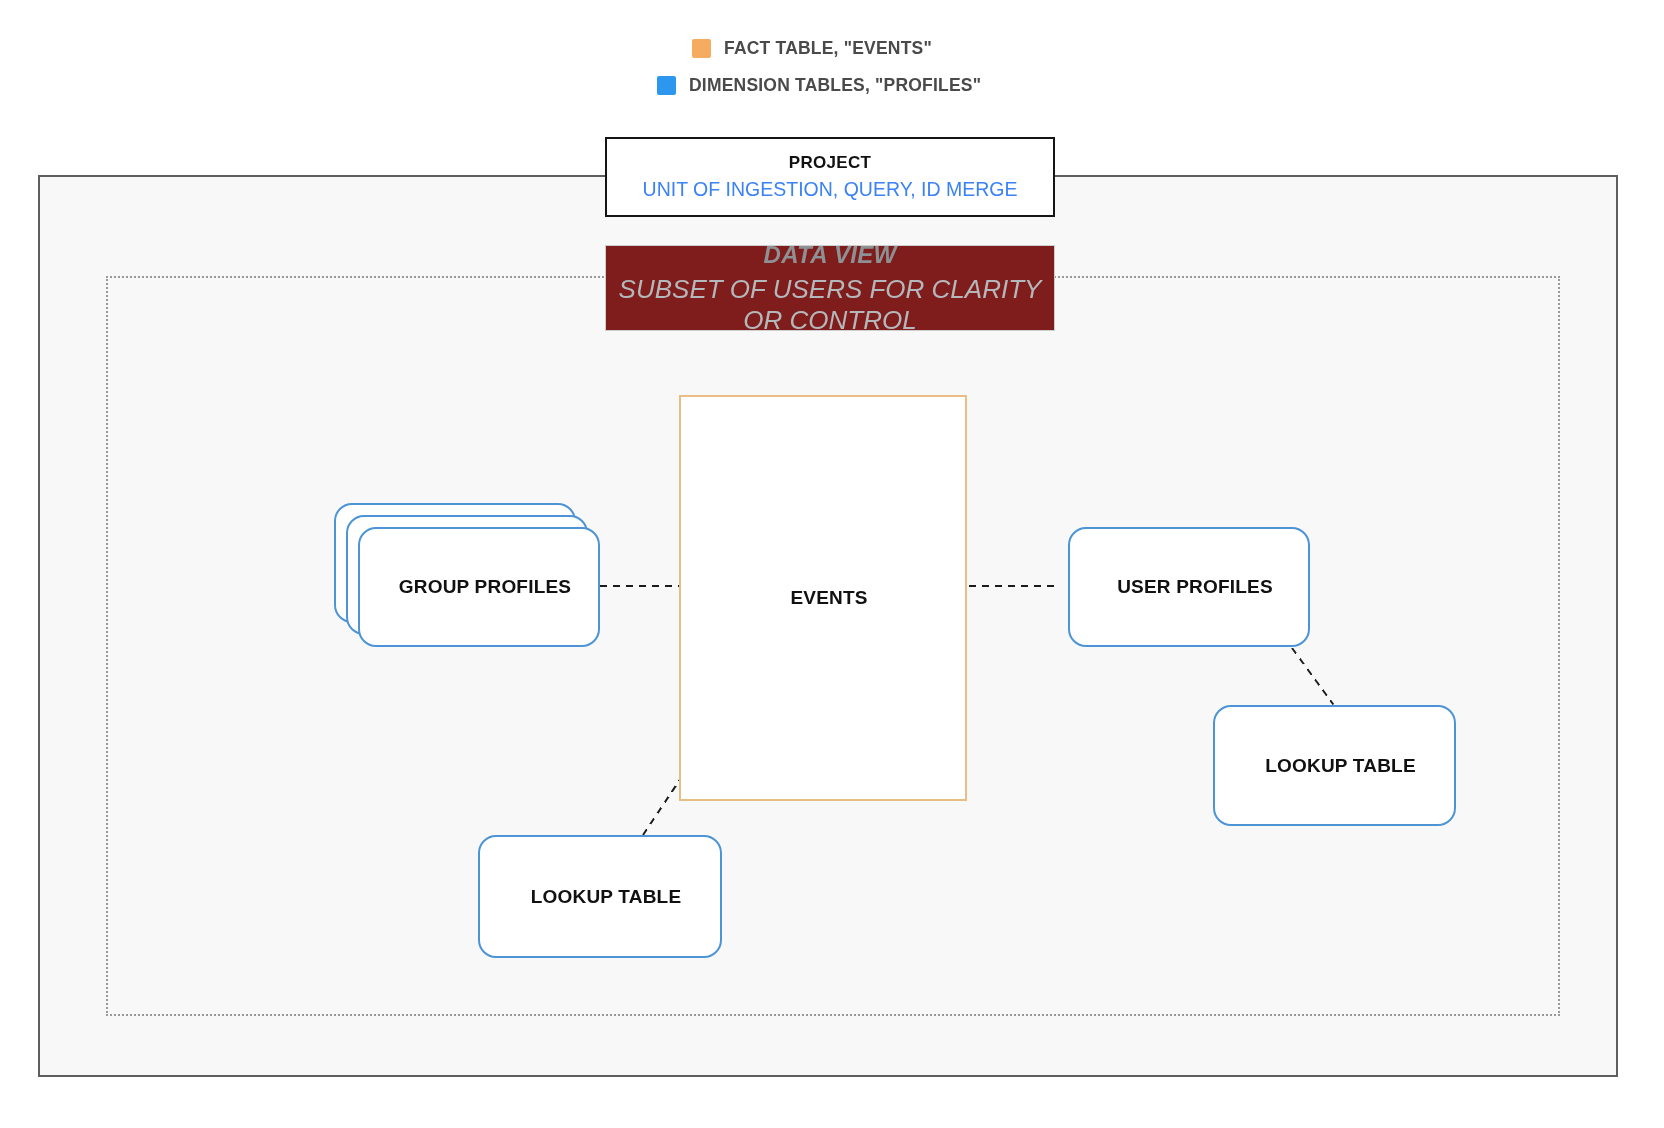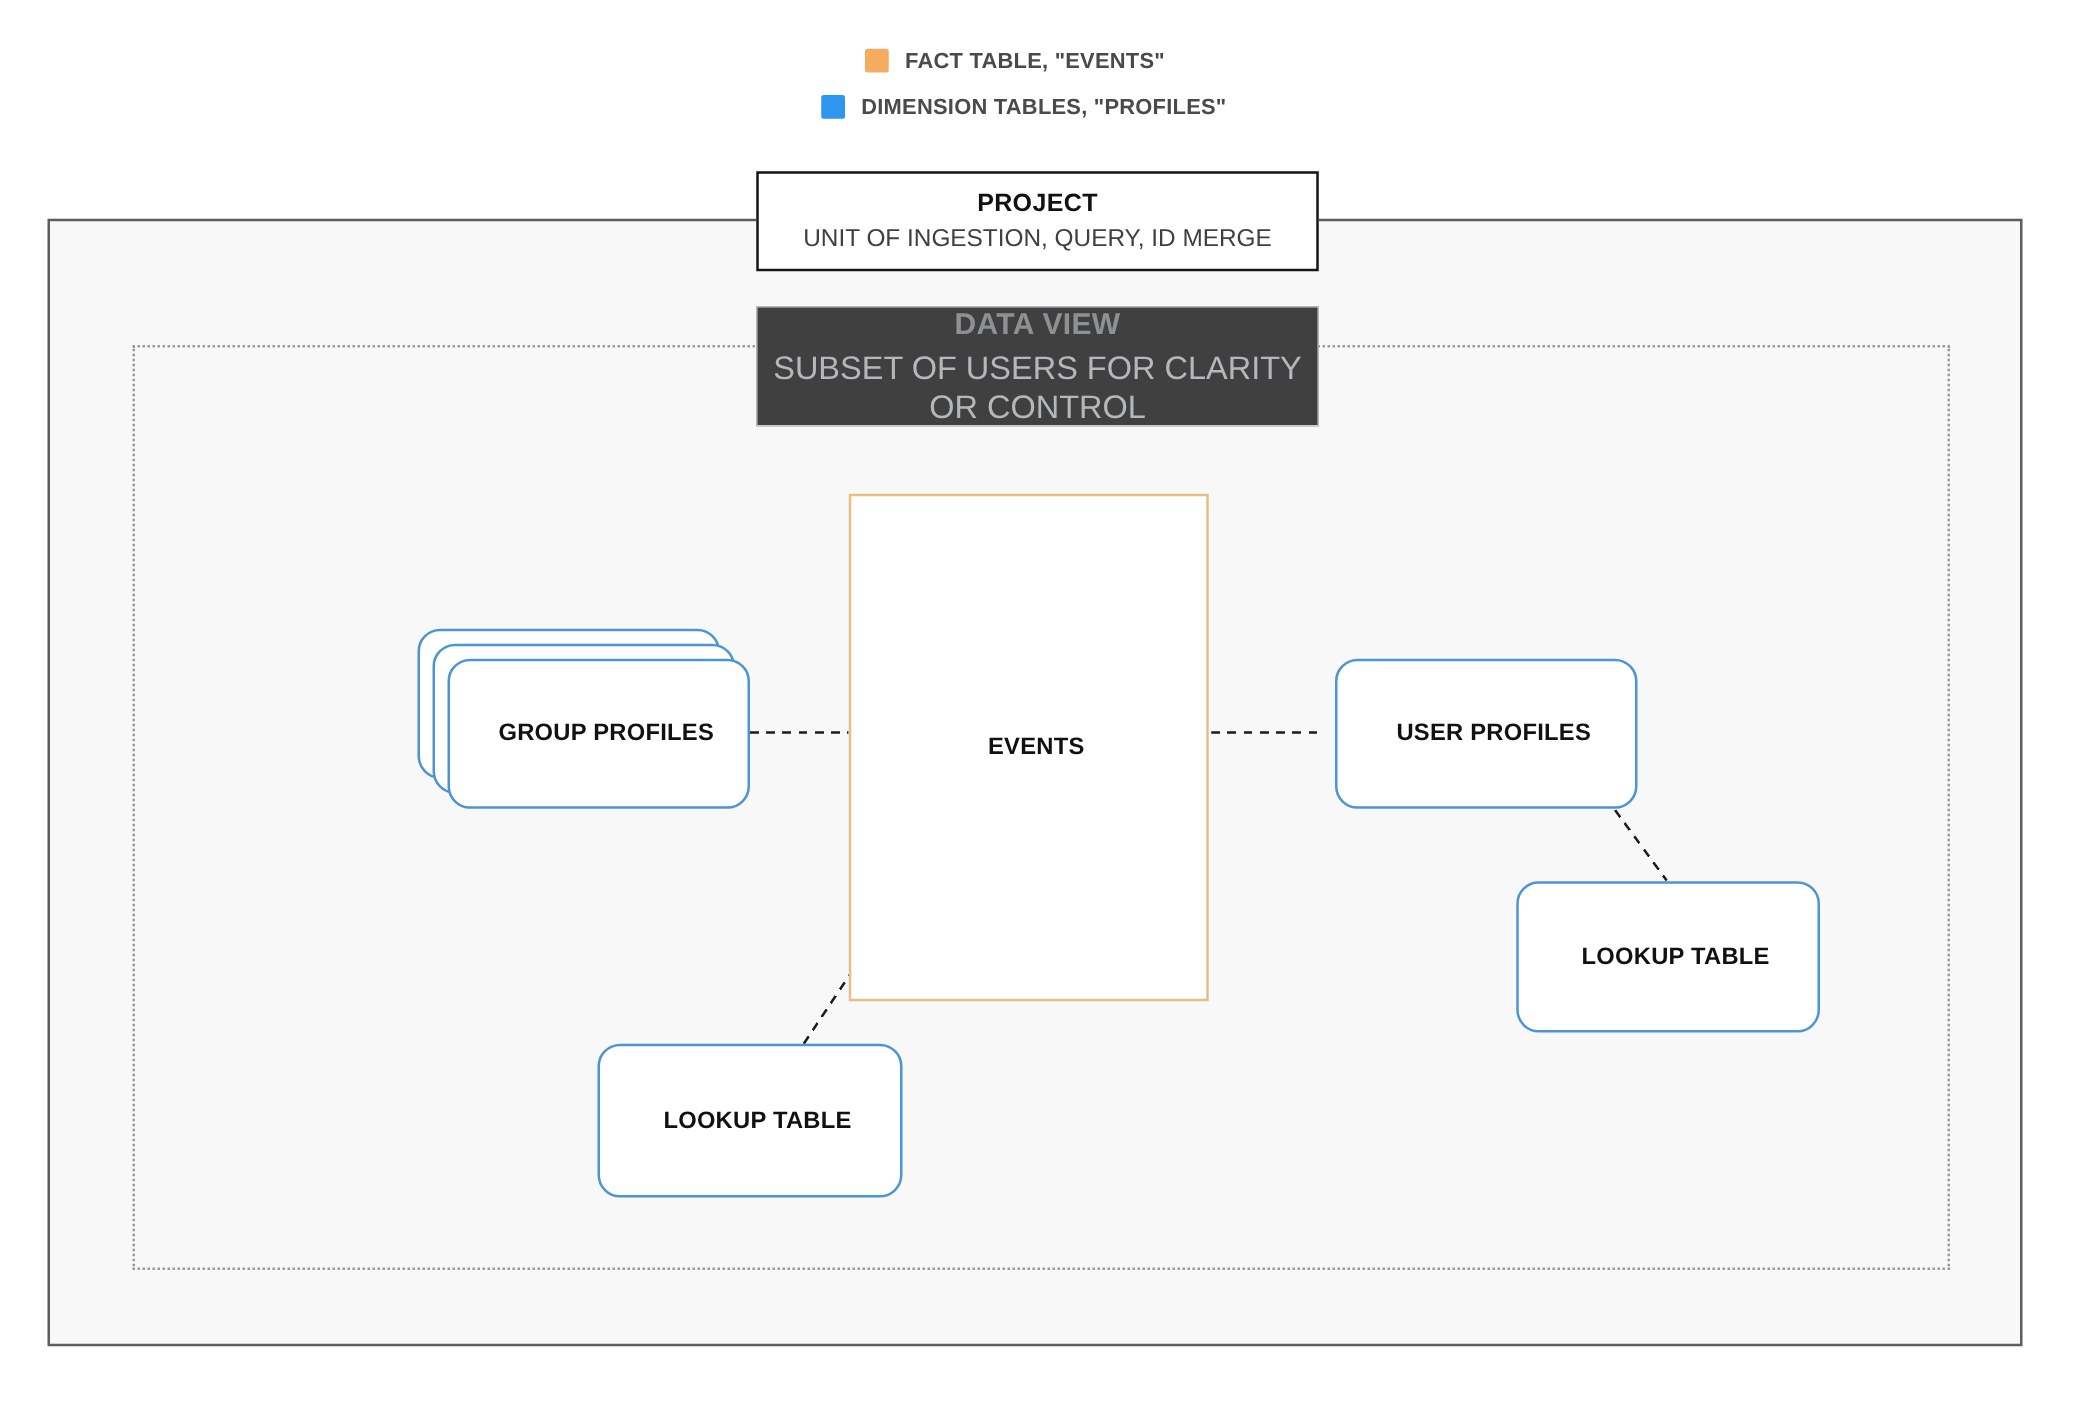--- a/index.html
+++ b/index.html
@@ -79,35 +79,36 @@
     gap: 5px;
   }
   .project-box {
     top: 137px;
     height: 80px;
     background: #ffffff;
     border: 2px solid #151515;
     z-index: 6;
   }
   .project-box .hb-title {
-    font-size: 20px;
+    font-size: 17px;
     font-weight: bold;
     color: #111111;
     letter-spacing: 0.3px;
   }
   .project-box .hb-subtitle {
     font-size: 19.5px;
-    color: #404040;
+    color: #3b82f6;
   }
   .data-view-box {
     top: 245px;
-    height: 96px;
-    background: #404040;
+    height: 86px;
+    background: #7f1d1d;
     border: 1px solid #cecece;
     z-index: 6;
+    font-style: italic;
   }
   .data-view-box .hb-title {
     font-size: 24px;
     font-weight: bold;
     color: #8e9194;
     letter-spacing: 0.3px;
   }
   .data-view-box .hb-subtitle {
     font-size: 26px;
     color: #b4b8bb;

